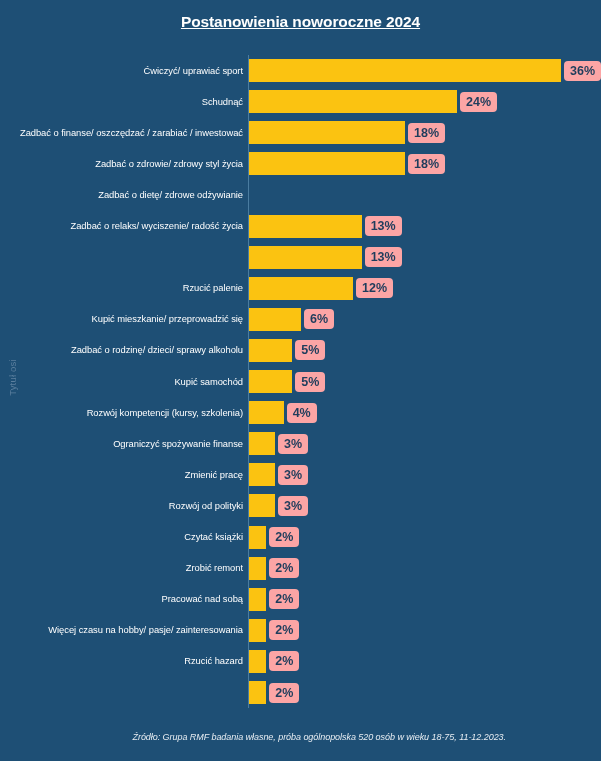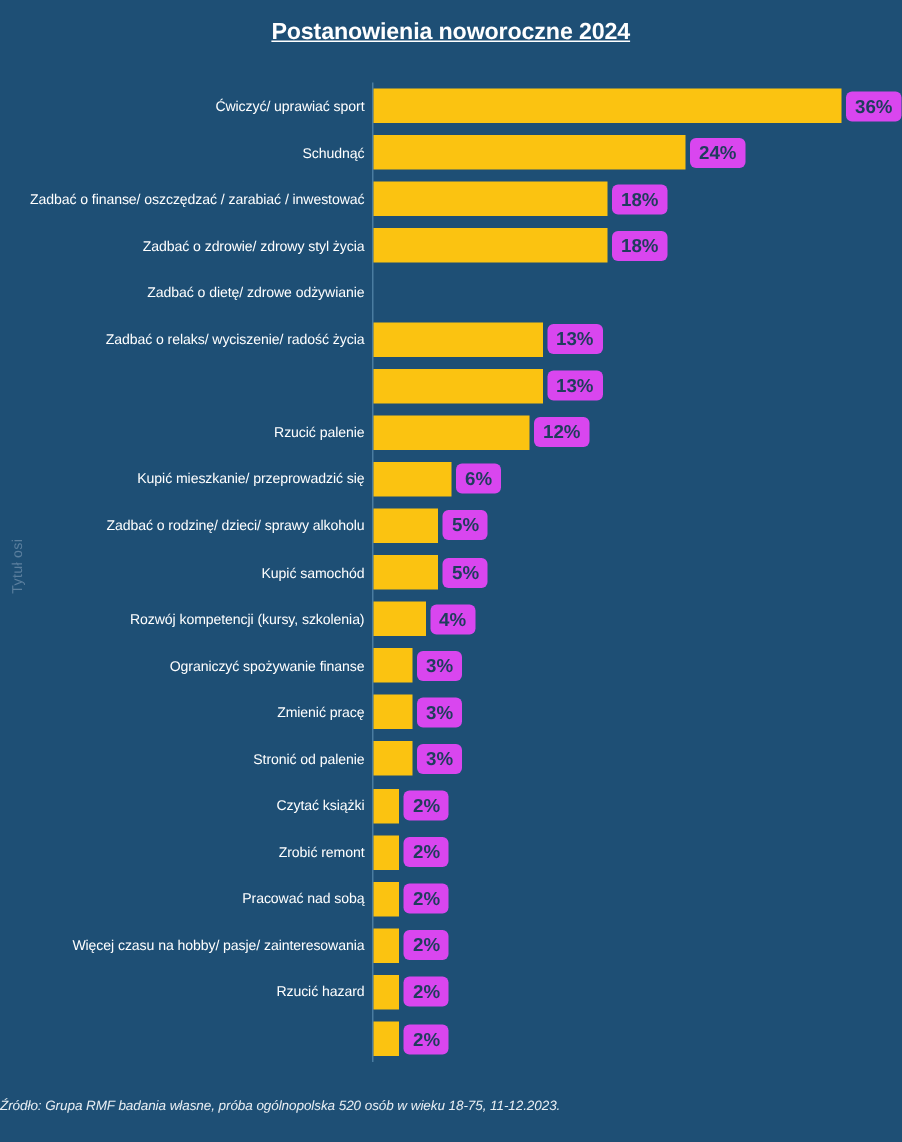--- a/index.html
+++ b/index.html
@@ -85,37 +85,37 @@
     height: 23px;
     display: flex;
     align-items: center;
   }
   .bar {
     height: 23px;
     background: #fbc311;
     flex: 0 0 auto;
   }
   .value-badge {
-    background: #d946ef;
+    background: #fca5a5;
     color: #1f3d5c;
     font-size: 12.5px;
     font-weight: bold;
     border-radius: 4px;
     padding: 3px 6px 3px 6px;
     margin-left: 3px;
     line-height: 14px;
     white-space: nowrap;
     box-shadow: 0 0 0 0 rgba(0,0,0,0);
   }
   .source-note {
     position: absolute;
     left: 0;
     top: 732px;
     width: 506px;
-    text-align: left;
+    text-align: right;
     color: #e8eef3;
     font-size: 9px;
     font-style: italic;
     letter-spacing: -0.05px;
   }
 </style>
 </head>
 <body>
 
 <div id="chart-root">
@@ -214,21 +214,21 @@
           </div>
         </div>
         <div class="row" style="top: 404.3px;">
           <div class="cat-label">Zmienić pracę</div>
           <div class="bar-wrap">
             <div class="bar" style="width: 26px; background: rgb(251, 195, 17);"></div>
             <div class="value-badge">3%</div>
           </div>
         </div>
         <div class="row" style="top: 435.4px;">
-          <div class="cat-label">Stronić od palenie</div>
+          <div class="cat-label">Rozwój od polityki</div>
           <div class="bar-wrap">
             <div class="bar" style="width: 26px; background: rgb(251, 195, 17);"></div>
             <div class="value-badge">3%</div>
           </div>
         </div>
         <div class="row" style="top: 466.5px;">
           <div class="cat-label">Czytać książki</div>
           <div class="bar-wrap">
             <div class="bar" style="width: 17.3333px; background: rgb(251, 195, 17);"></div>
             <div class="value-badge">2%</div>

